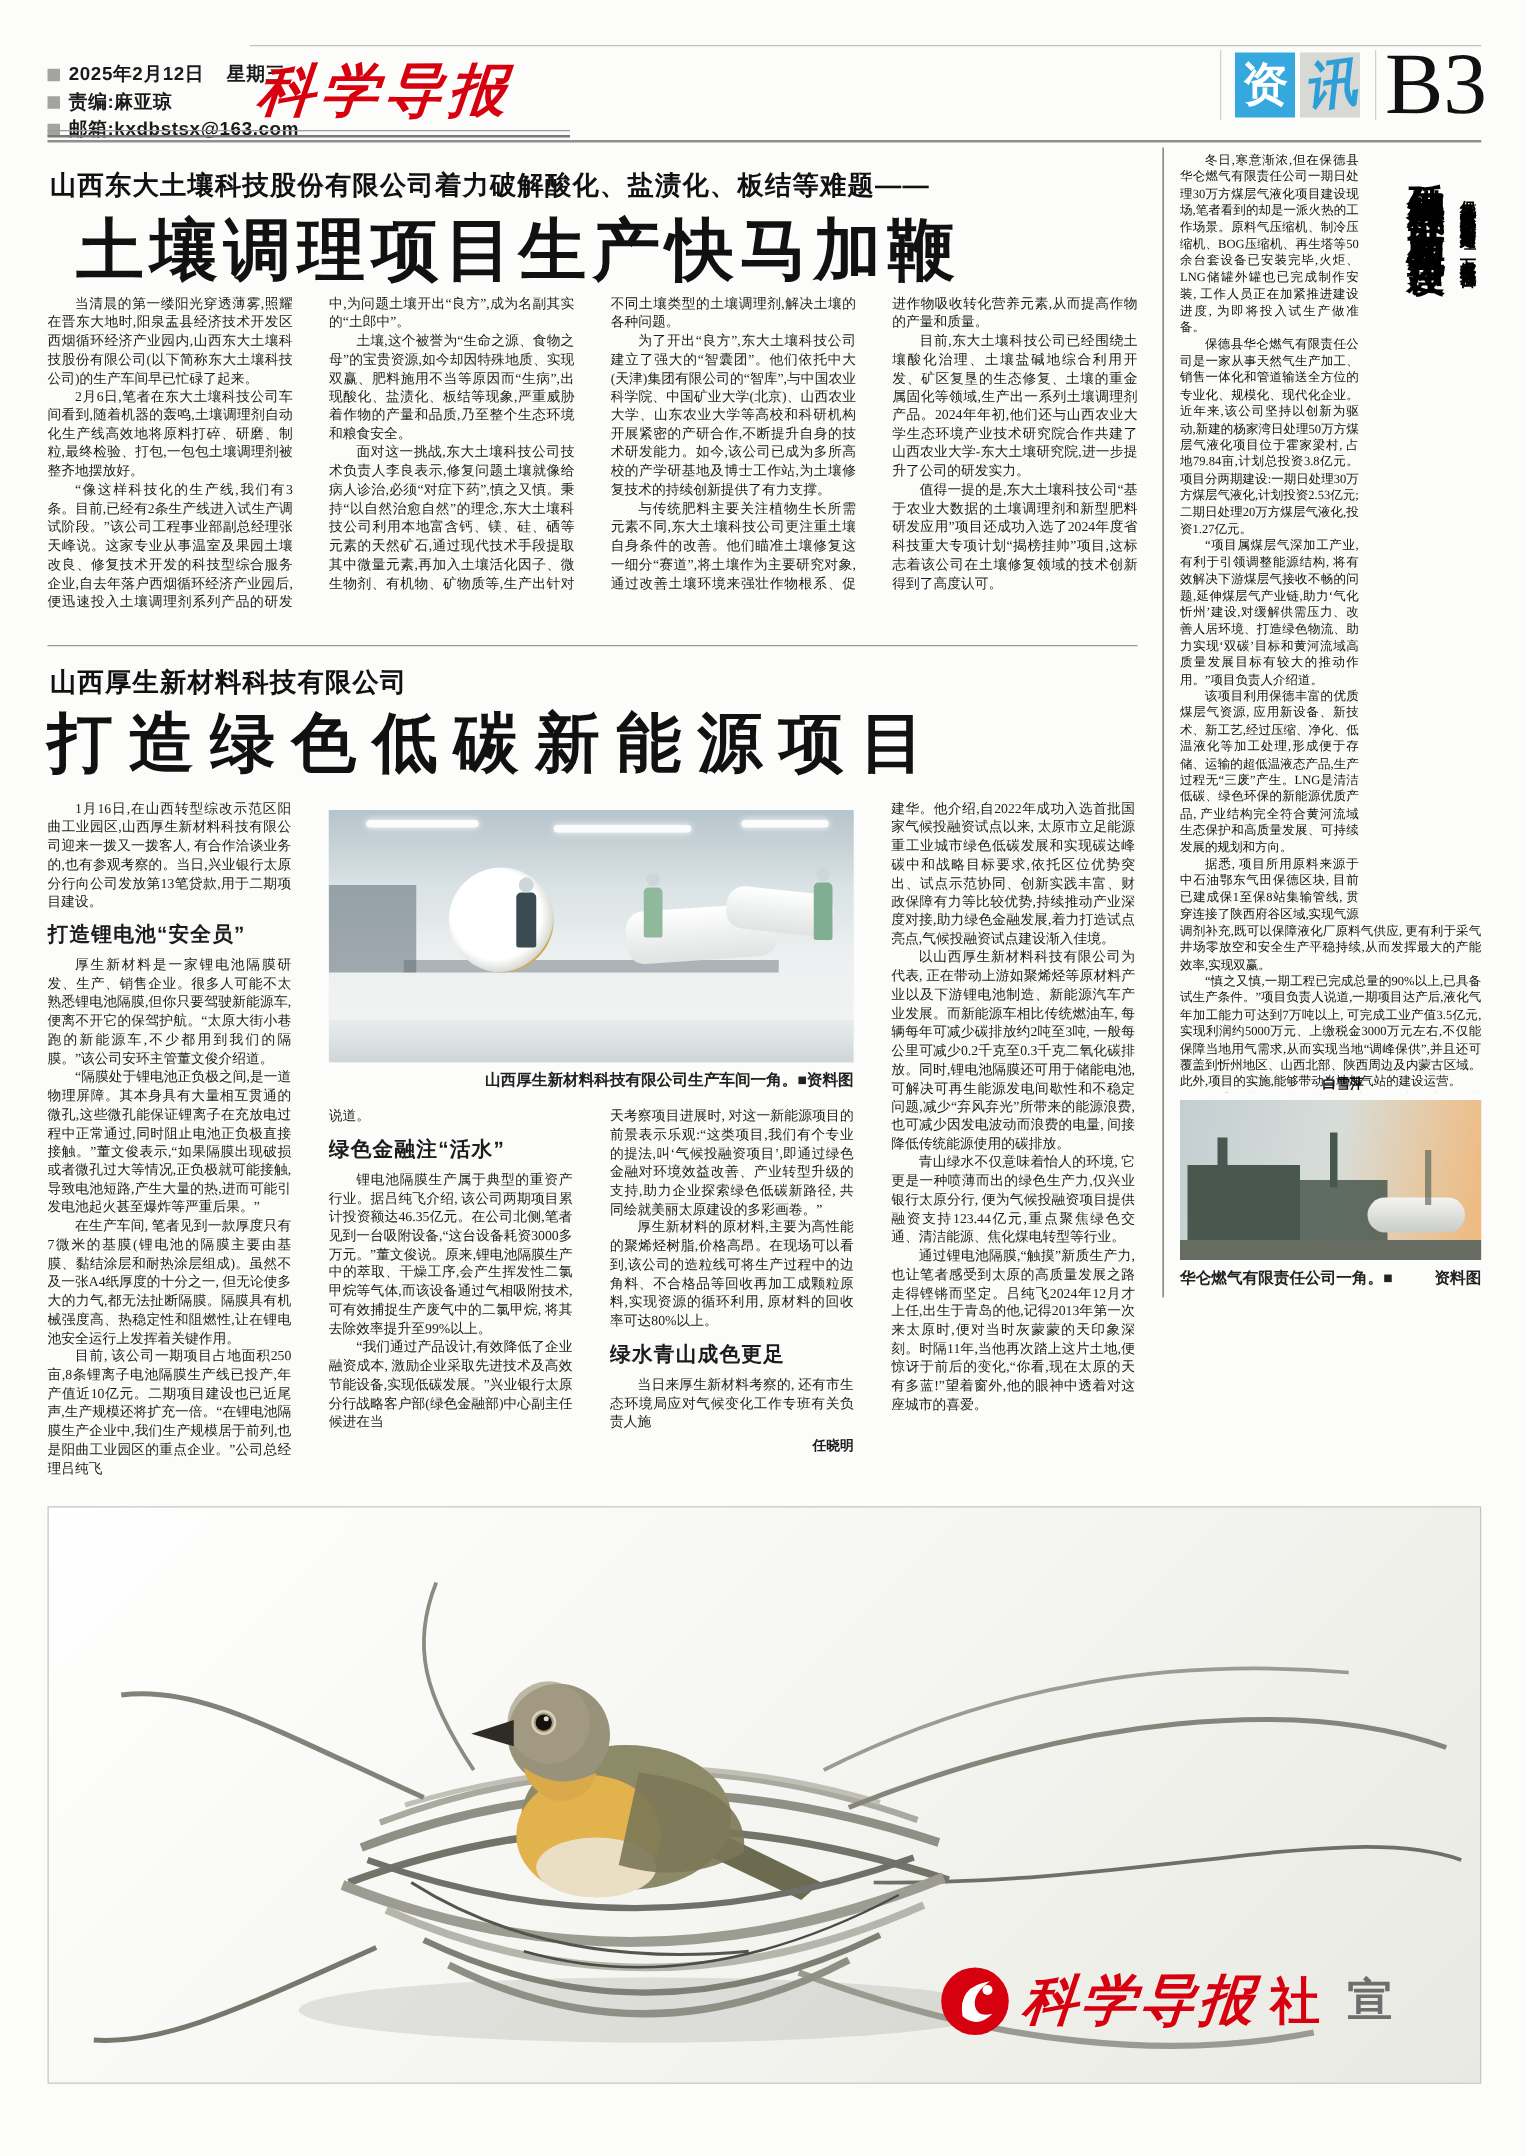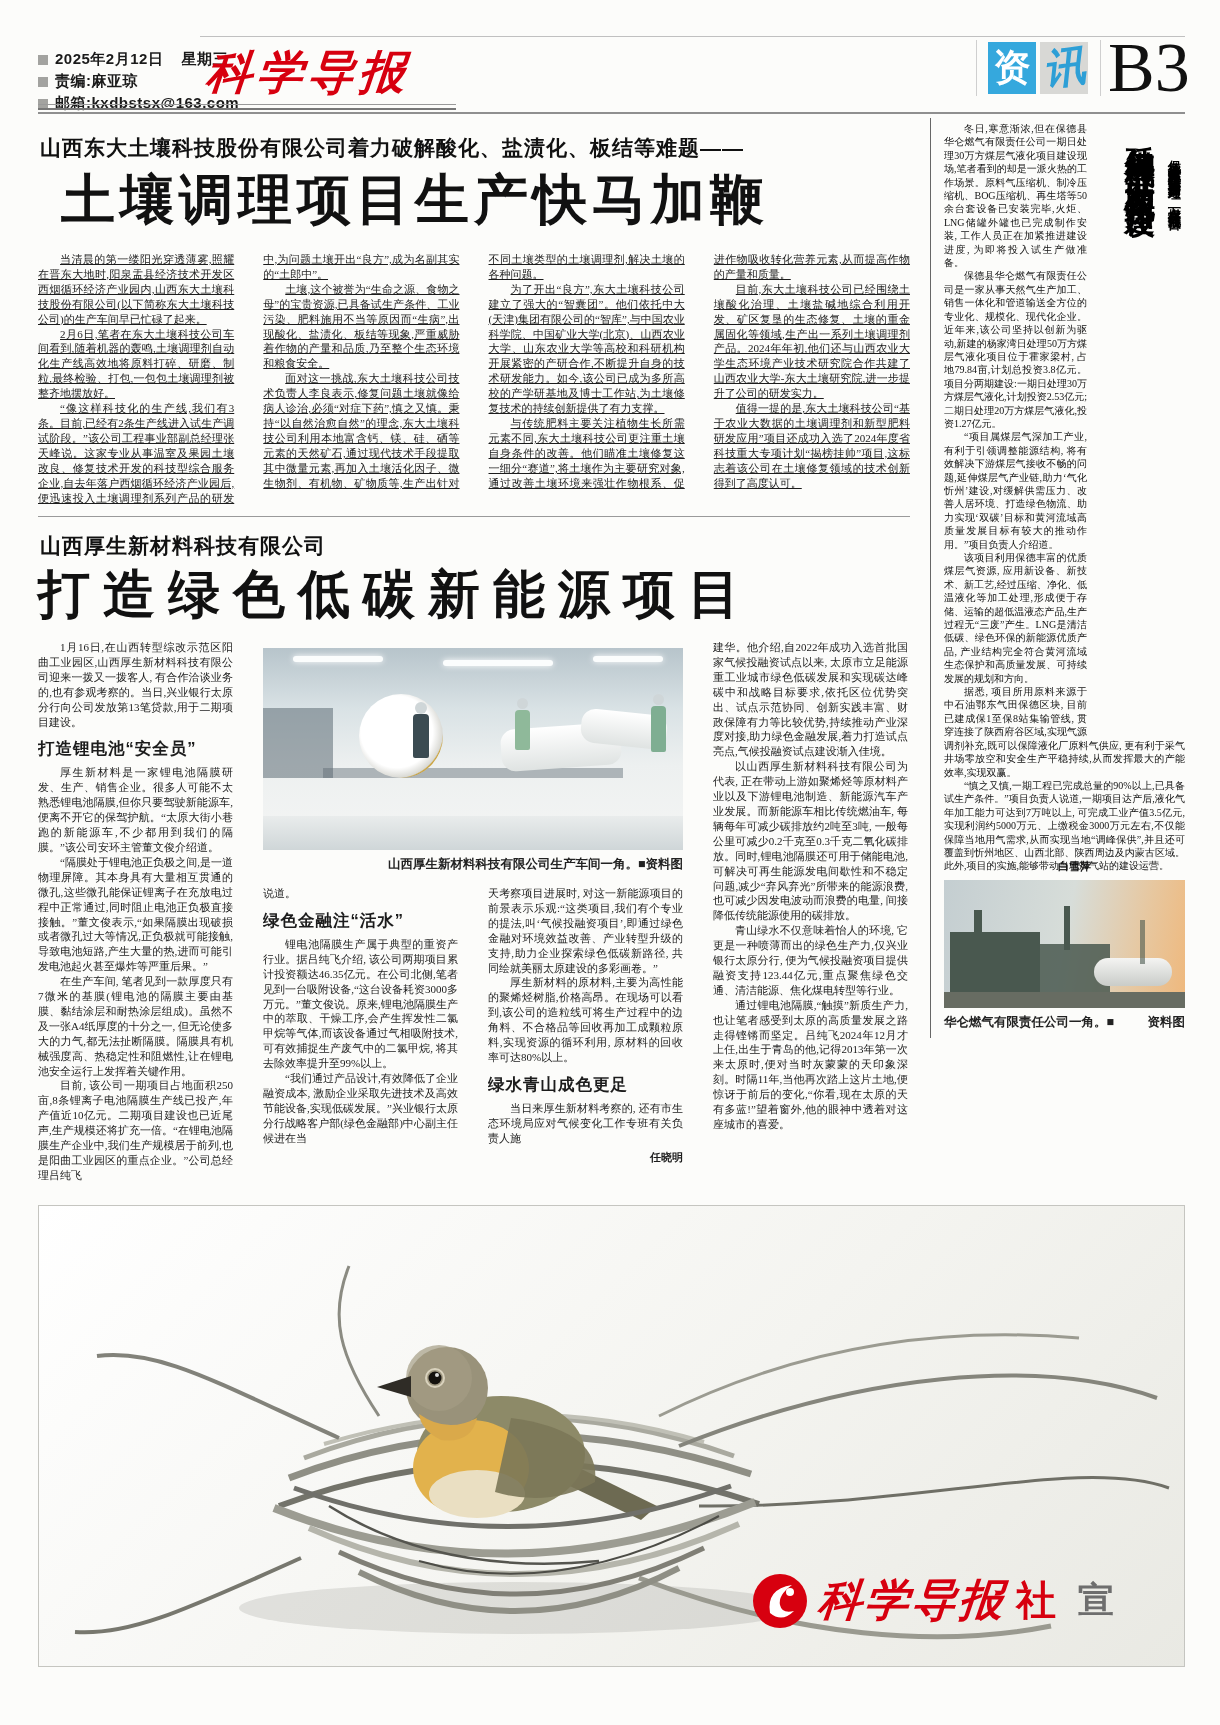--- a/index.html
+++ b/index.html
@@ -95,25 +95,25 @@
   <div class="abs secbox b2" style="left:1040px;top:42px;">
     <span>讯</span>
   </div>
   <div class="abs rule" style="left:1100px;top:40px;width:1px;height:56px;background:#cfcfcf;"></div>
   <div class="abs pageno" style="left:1108px;top:28px;">B3</div>
 
   <div class="abs rule" style="left:38px;top:112px;width:1147px;height:2px;background:#8f8f8f;"></div>
 
   <div class="abs kicker" style="left:40px;top:134px;">山西东大土壤科技股份有限公司着力破解酸化、盐渍化、板结等难题——</div>
   <div class="abs headline1" style="left:38px;top:164px;width:872px;">土壤调理项目生产快马加鞭</div>
-  <div class="abs art-body cols4" style="left:38px;top:252px;width:872px;text-decoration:underline;">
+  <div class="abs art-body cols4" style="left:38px;top:236px;width:872px;">
       <p>当清晨的第一缕阳光穿透薄雾,照耀在晋东大地时,阳泉盂县经济技术开发区西烟循环经济产业园内,山西东大土壤科技股份有限公司(以下简称东大土壤科技公司)的生产车间早已忙碌了起来。</p>
       <p>2月6日,笔者在东大土壤科技公司车间看到,随着机器的轰鸣,土壤调理剂自动化生产线高效地将原料打碎、研磨、制粒,最终检验、打包,一包包土壤调理剂被整齐地摆放好。</p>
       <p>“像这样科技化的生产线,我们有3条。目前,已经有2条生产线进入试生产调试阶段。”该公司工程事业部副总经理张天峰说。这家专业从事温室及果园土壤改良、修复技术开发的科技型综合服务企业,自去年落户西烟循环经济产业园后,便迅速投入土壤调理剂系列产品的研发中,为问题土壤开出“良方”,成为名副其实的“土郎中”。</p>
-      <p>土壤,这个被誉为“生命之源、食物之母”的宝贵资源,已具备试生产条件、工业污染、肥料施用不当等原因而“生病”,出现酸化、盐渍化、板结等现象,严重威胁着作物的产量和品质,乃至整个生态环境和粮食安全。</p>
+      <p>土壤,这个被誉为“生命之源、食物之母”的宝贵资源,如今却因特殊地质、实现双赢、肥料施用不当等原因而“生病”,出现酸化、盐渍化、板结等现象,严重威胁着作物的产量和品质,乃至整个生态环境和粮食安全。</p>
       <p>面对这一挑战,东大土壤科技公司技术负责人李良表示,修复问题土壤就像给病人诊治,必须“对症下药”,慎之又慎。秉持“以自然治愈自然”的理念,东大土壤科技公司利用本地富含钙、镁、硅、硒等元素的天然矿石,通过现代技术手段提取其中微量元素,再加入土壤活化因子、微生物剂、有机物、矿物质等,生产出针对不同土壤类型的土壤调理剂,解决土壤的各种问题。</p>
       <p>为了开出“良方”,东大土壤科技公司建立了强大的“智囊团”。他们依托中大(天津)集团有限公司的“智库”,与中国农业科学院、中国矿业大学(北京)、山西农业大学、山东农业大学等高校和科研机构开展紧密的产研合作,不断提升自身的技术研发能力。如今,该公司已成为多所高校的产学研基地及博士工作站,为土壤修复技术的持续创新提供了有力支撑。</p>
       <p>与传统肥料主要关注植物生长所需元素不同,东大土壤科技公司更注重土壤自身条件的改善。他们瞄准土壤修复这一细分“赛道”,将土壤作为主要研究对象,通过改善土壤环境来强壮作物根系、促进作物吸收转化营养元素,从而提高作物的产量和质量。</p>
       <p>目前,东大土壤科技公司已经围绕土壤酸化治理、土壤盐碱地综合利用开发、矿区复垦的生态修复、土壤的重金属固化等领域,生产出一系列土壤调理剂产品。2024年年初,他们还与山西农业大学生态环境产业技术研究院合作共建了山西农业大学-东大土壤研究院,进一步提升了公司的研发实力。</p>
       <p>值得一提的是,东大土壤科技公司“基于农业大数据的土壤调理剂和新型肥料研发应用”项目还成功入选了2024年度省科技重大专项计划“揭榜挂帅”项目,这标志着该公司在土壤修复领域的技术创新得到了高度认可。</p>
     </div>
   <div class="abs rule" style="left:38px;top:516px;width:872px;height:1px;"></div>
 
   <div class="abs kicker" style="left:40px;top:532px;">山西厚生新材料科技有限公司</div>
   <div class="abs headline2" style="left:38px;top:560px;">打造绿色低碳新能源项目</div>

